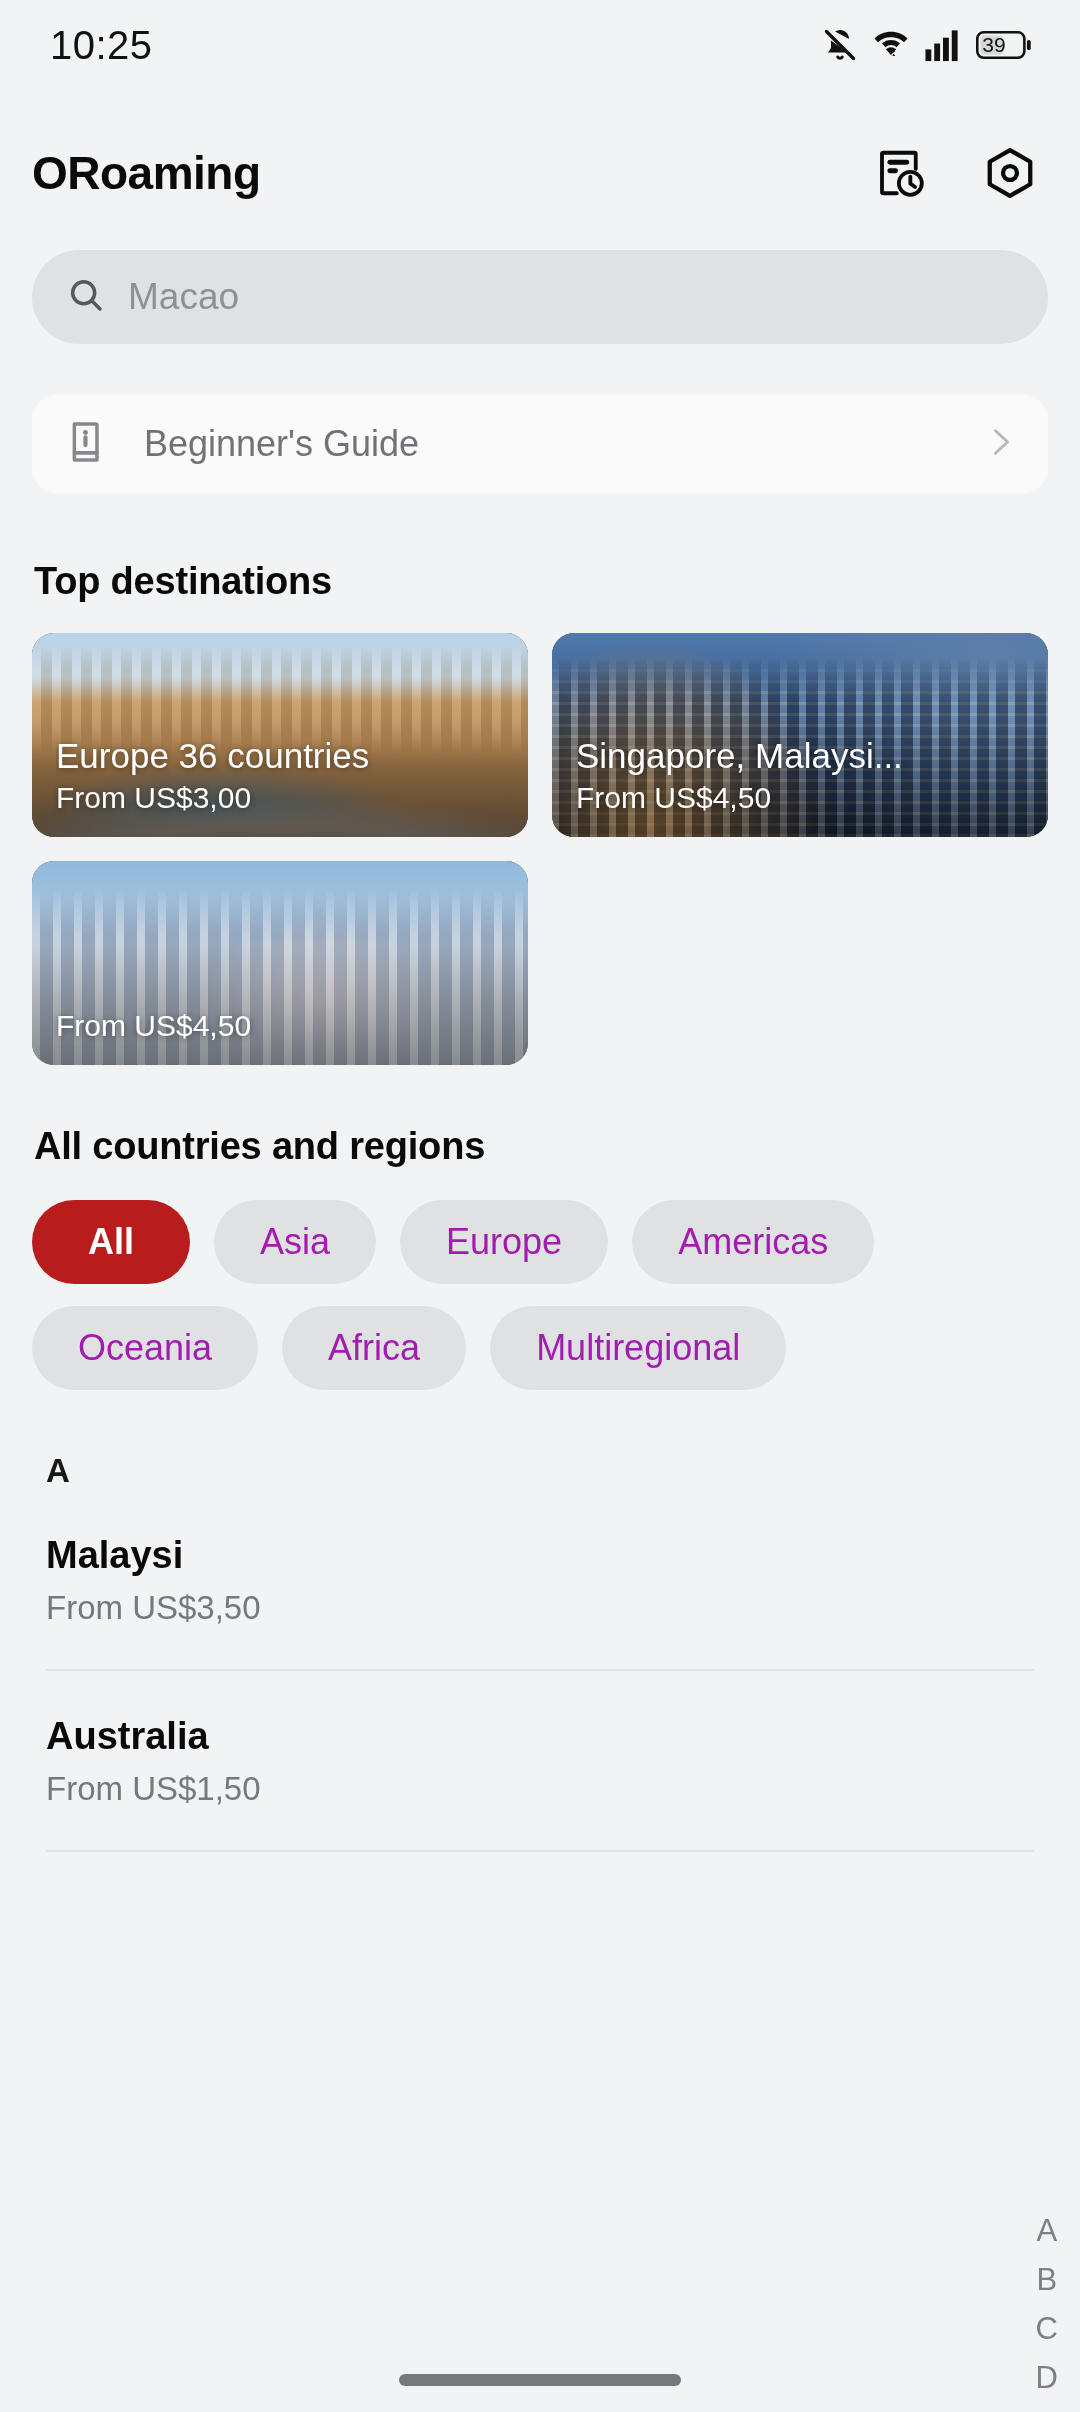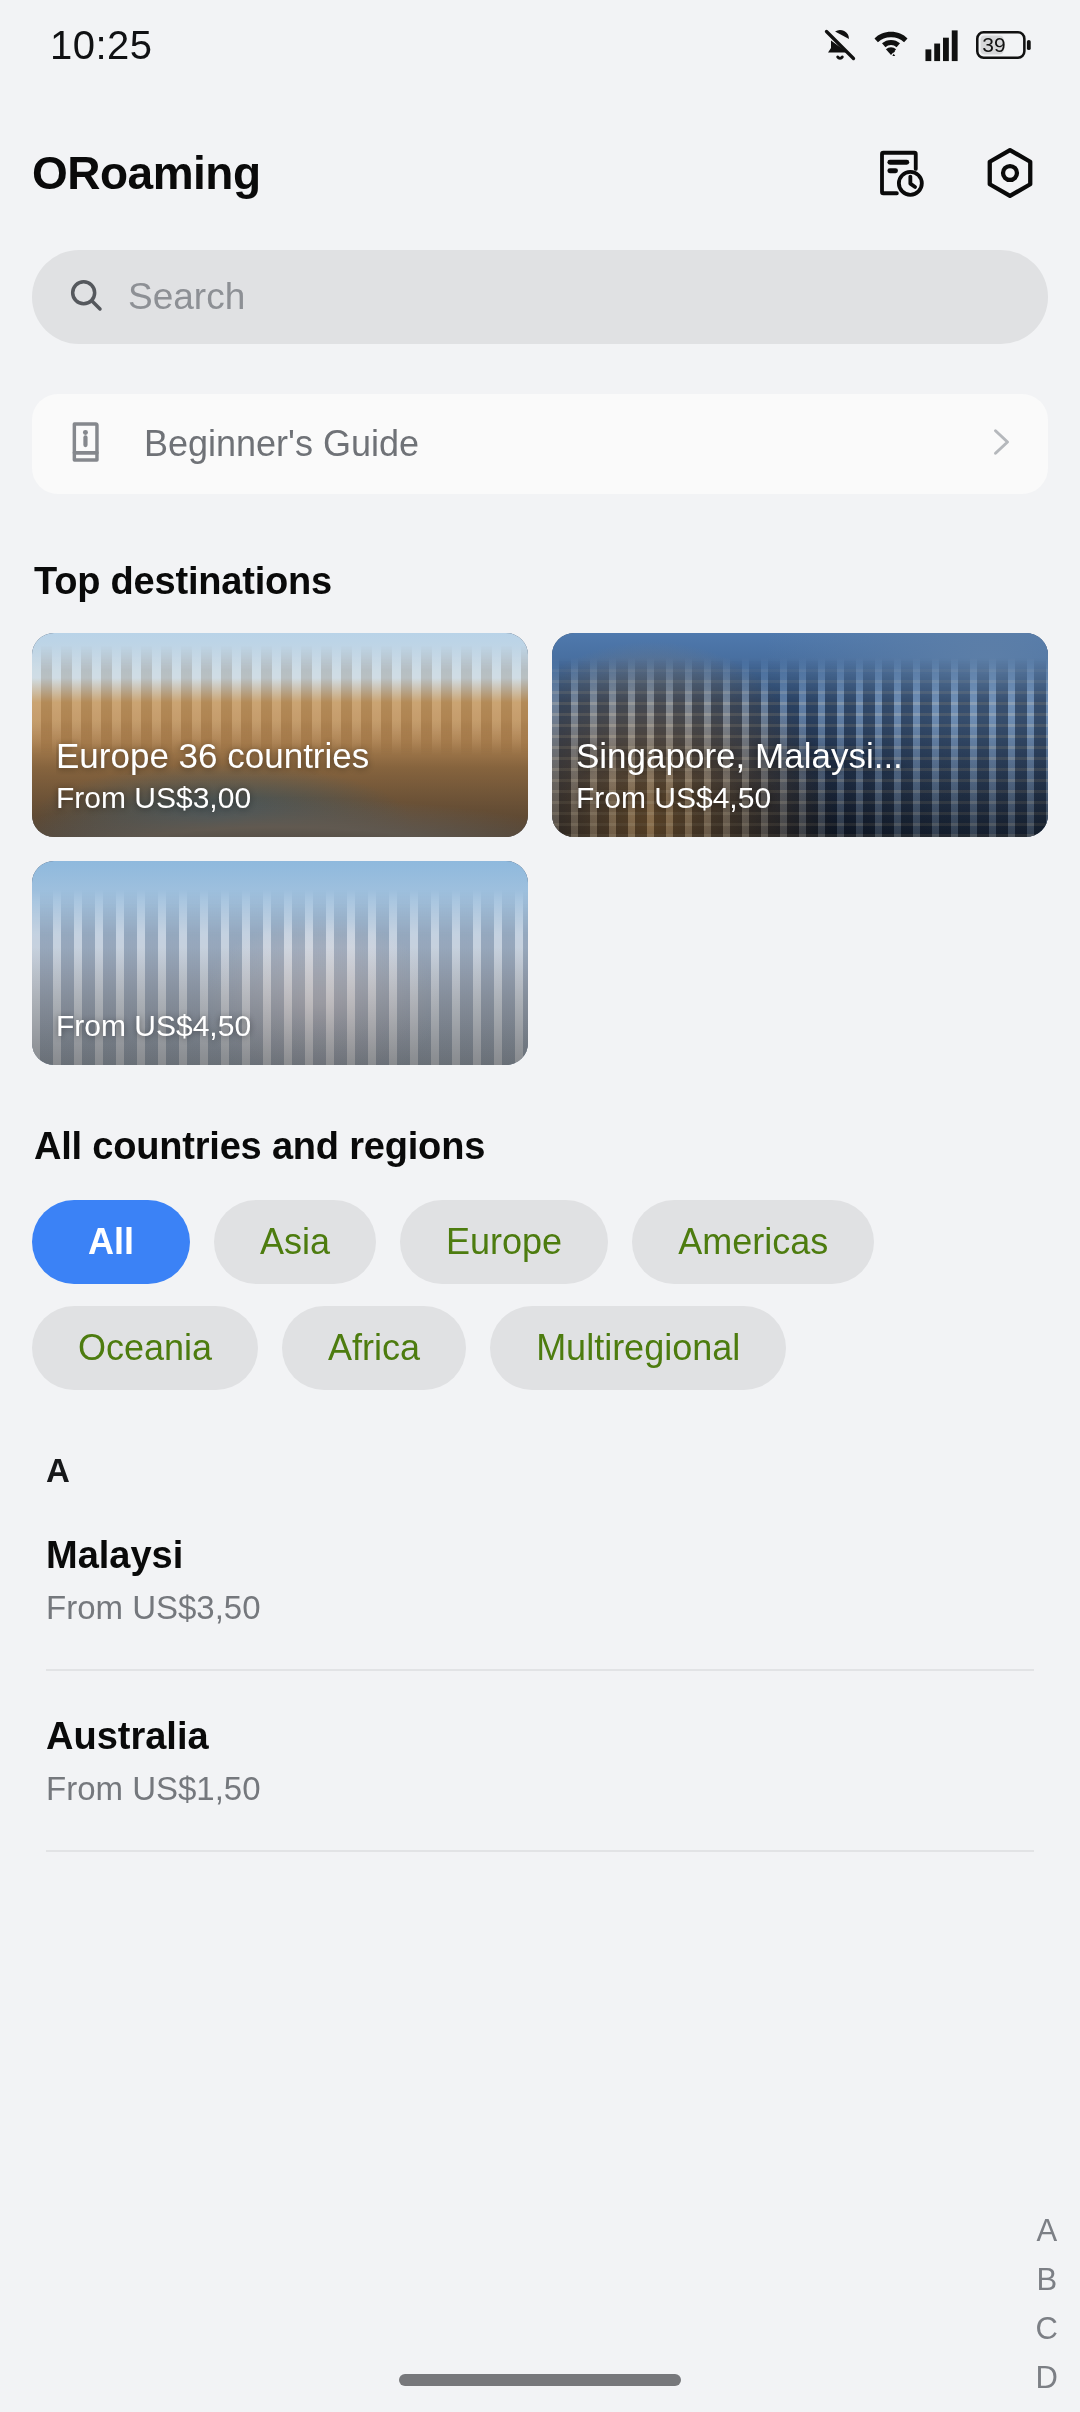--- a/index.html
+++ b/index.html
@@ -132,23 +132,23 @@
   .scrim {
     position:absolute; left:0; right:0; bottom:0; height:58%;
     background:linear-gradient(180deg, rgba(0,0,0,0) 0%, rgba(0,0,0,.34) 100%);
   }
 
   
   .chips { padding:0 32px; margin-top:32px; display:flex; flex-wrap:wrap; gap:22px 24px; }
   .chip {
     height:84px; border-radius:42px; background:#e0e1e3;
     display:flex; align-items:center; justify-content:center;
-    padding:0 46px; font-size:36px; color:#4d7c0f; white-space:nowrap;
-  }
-  .chip.active { background:#3b82f6; color:#fff; font-weight:bold; padding:0 56px; }
+    padding:0 46px; font-size:36px; color:#a21caf; white-space:nowrap;
+  }
+  .chip.active { background:#b91c1c; color:#fff; font-weight:bold; padding:0 56px; }
 
   
   .list-wrap { padding:0 46px; margin-top:62px; }
   .alpha-head { font-size:33px; font-weight:bold; color:#17181a; }
   .country-row { padding:44px 0 0 0; }
   .country-name { font-size:38px; font-weight:bold; color:#0a0a0a; }
   .country-price { font-size:33px; color:#75787d; margin-top:12px; }
   .divider { height:2px; background:#e2e3e5; margin-top:42px; }
 
   
@@ -235,21 +235,21 @@
 </div>
 
 <div class="search-wrap">
   <div class="search-bar">
     <span>
       <svg width="40" height="40" viewBox="0 0 24 24" fill="none" stroke="#55585d" stroke-width="2.1" stroke-linecap="round">
         <circle cx="10.6" cy="10.6" r="6.6"></circle>
         <line x1="15.6" y1="15.6" x2="20.4" y2="20.4"></line>
       </svg>
     </span>
-    <span class="search-placeholder">Search</span>
+    <span class="search-placeholder">Macao</span>
   </div>
 </div>
 
 <div class="guide-wrap">
   <div class="guide-row">
     <span>
       <svg width="46" height="46" viewBox="0 0 24 24" fill="none" stroke="#85888d" stroke-width="1.8" stroke-linecap="round" stroke-linejoin="round">
         <path d="M5.4 2.6h11.2a.6.6 0 0 1 .6.6v14.4H5.4Z"></path>
         <path d="M5.4 17.6h11.8v3.8H5.4Z"></path>
         <line x1="11.2" y1="7" x2="11.2" y2="7.1" stroke-width="2.6"></line>

